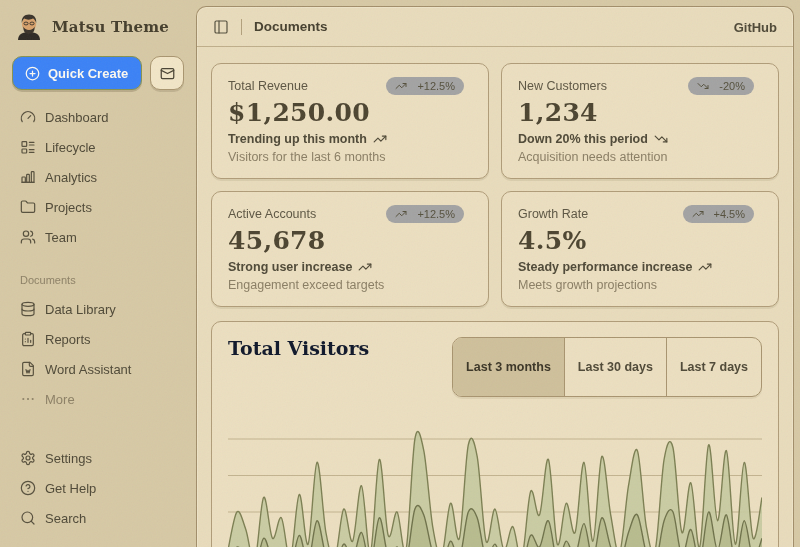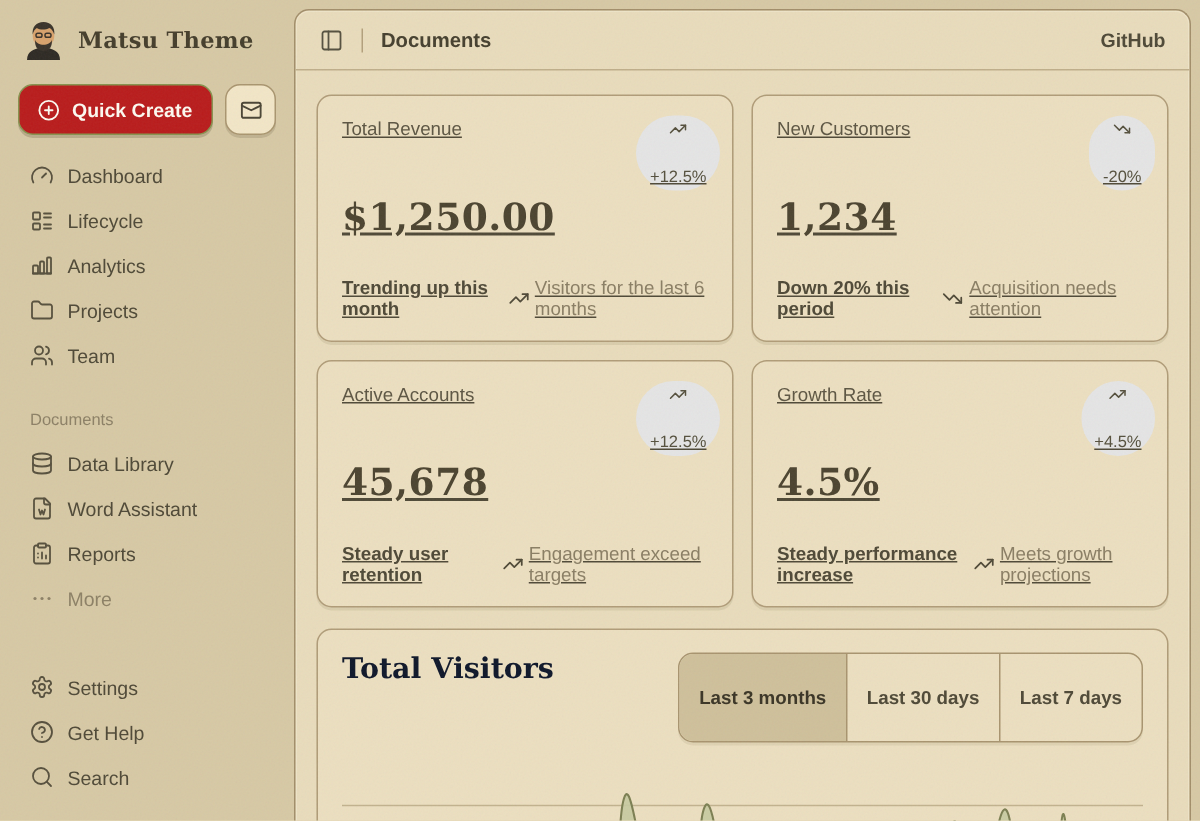--- a/index.html
+++ b/index.html
@@ -21,21 +21,21 @@
   }
   .sidebar-header { display:flex; align-items:center; gap:8px; padding:2px 4px 6px 2px; }
   .avatar { width:30px; height:30px; flex:0 0 30px; }
   .app-title {
     font-family:"DejaVu Serif","Liberation Serif",serif;
     font-weight:bold; font-size:15px; color:#453e2c; letter-spacing:.2px;
   }
   .quick-row { display:flex; gap:8px; margin:8px 0 12px 0; }
   .btn-quick {
     flex:1; height:34px; border:1.5px solid #87934f; border-radius:10px;
-    background:#b91c1c; color:#fdfaf1;
+    background:#3b82f6; color:#fdfaf1;
     display:flex; align-items:center; gap:8px; padding:0 12px;
     font-size:13px; font-weight:700; font-family:inherit;
     box-shadow:0 2px 0 rgba(90,80,50,.25); cursor:pointer;
   }
   .btn-mail {
     width:34px; height:34px; border:1.5px solid #a9956f; border-radius:10px;
     background:#f2e6c7; color:#4a4435; display:flex; align-items:center; justify-content:center;
     box-shadow:0 2px 0 rgba(90,80,50,.18); cursor:pointer;
   }
   .nav { display:flex; flex-direction:column; }
@@ -65,37 +65,36 @@
   .topbar-sep { width:1px; height:16px; background:#b3a07c; margin:0 12px; }
   .topbar-title { font-size:13.5px; font-weight:600; color:#46402f; }
   .topbar-right { margin-left:auto; }
   .github-link { font-size:13px; font-weight:600; color:#4f4937; cursor:pointer; background:none; border:none; font-family:inherit; }
 
   .content { padding:16px 14px; display:flex; flex-direction:column; gap:14px; }
 
   .cards-grid { display:grid; grid-template-columns:1fr 1fr; gap:12px; }
   .card {
     background:#ecdfc0; border:1.5px solid #b09c78; border-radius:10px;
-    padding:13px 8px 14px 16px; position:relative;
+    padding:13px 24px 14px 16px; position:relative;
     box-shadow:0 2px 0 rgba(110,95,60,.12);
-    text-decoration:underline;
   }
   .card-top { display:flex; align-items:flex-start; }
   .card-label { font-size:12.5px; color:#5d5643; padding-top:2px; }
   .badge {
-    margin-left:auto; display:flex; align-items:center; gap:20px;
-    background:#e5e5e5; border-radius:999px; padding:3px 9px;
-    font-size:11px; color:#55503d; white-space:nowrap;flex-direction:column;
+    margin-left:auto; display:flex; align-items:center; gap:10px;
+    background:#a3a3a3; border-radius:999px; padding:3px 9px;
+    font-size:11px; color:#55503d; white-space:nowrap;
   }
   .badge .ico { width:12px; height:12px; display:flex; }
   .card-value {
     font-family:"DejaVu Serif","Liberation Serif",serif;
     font-weight:bold; font-size:25px; color:#4c4430; margin-top:3px; letter-spacing:.3px;
   }
-  .card-foot { margin-top:26px; display:flex; flex-direction:row; gap:4px; }
+  .card-foot { margin-top:5px; display:flex; flex-direction:column; gap:4px; }
   .foot-main { font-size:12.5px; font-weight:700; color:#4f4937; display:flex; align-items:center; gap:6px; }
   .foot-main .ico { width:14px; height:14px; display:flex; }
   .foot-sub { font-size:12.5px; color:#8a7e64; }
 
   
   .chart-card {
     background:#ecdfc0; border:1.5px solid #b09c78; border-radius:10px;
     padding:15px 16px; height:280px;
     box-shadow:0 2px 0 rgba(110,95,60,.12);
   }
@@ -219,36 +218,36 @@
               <ellipse cx="12" cy="5" rx="9" ry="3"></ellipse>
               <path d="M3 5v14a9 3 0 0 0 18 0V5"></path>
               <path d="M3 12a9 3 0 0 0 18 0"></path>
             </svg>
         </span>
         <span>Data Library</span>
       </div>
       <div class="nav-item">
         <span class="ico">
           <svg viewBox="0 0 24 24" fill="none" stroke="currentColor" stroke-width="1.8" stroke-linecap="round" stroke-linejoin="round">
+              <rect x="8" y="2" width="8" height="4" rx="1"></rect>
+              <path d="M16 4h2a2 2 0 0 1 2 2v14a2 2 0 0 1-2 2H6a2 2 0 0 1-2-2V6a2 2 0 0 1 2-2h2"></path>
+              <path d="M8 12h.01M8 16h.01M12 11v6M16 14v3"></path>
+            </svg>
+        </span>
+        <span>Reports</span>
+      </div>
+      <div class="nav-item">
+        <span class="ico">
+          <svg viewBox="0 0 24 24" fill="none" stroke="currentColor" stroke-width="1.8" stroke-linecap="round" stroke-linejoin="round">
               <path d="M15 2H6a2 2 0 0 0-2 2v16a2 2 0 0 0 2 2h12a2 2 0 0 0 2-2V7Z"></path>
               <path d="M14 2v4a2 2 0 0 0 2 2h4"></path>
               <path d="m9 13 1.5 5L12 14l1.5 4L15 13"></path>
             </svg>
         </span>
         <span>Word Assistant</span>
-      </div>
-      <div class="nav-item">
-        <span class="ico">
-          <svg viewBox="0 0 24 24" fill="none" stroke="currentColor" stroke-width="1.8" stroke-linecap="round" stroke-linejoin="round">
-              <rect x="8" y="2" width="8" height="4" rx="1"></rect>
-              <path d="M16 4h2a2 2 0 0 1 2 2v14a2 2 0 0 1-2 2H6a2 2 0 0 1-2-2V6a2 2 0 0 1 2-2h2"></path>
-              <path d="M8 12h.01M8 16h.01M12 11v6M16 14v3"></path>
-            </svg>
-        </span>
-        <span>Reports</span>
       </div>
       <div class="nav-item muted">
         <span class="ico">
           <svg viewBox="0 0 24 24" fill="currentColor">
               <circle cx="5" cy="12" r="1.6"></circle>
               <circle cx="12" cy="12" r="1.6"></circle>
               <circle cx="19" cy="12" r="1.6"></circle>
             </svg>
         </span>
         <span>More</span>
@@ -370,21 +369,21 @@
                     <polyline points="22 7 13.5 15.5 8.5 10.5 2 17"></polyline>
                     <polyline points="16 7 22 7 22 13"></polyline>
                   </svg>
               </span>
               <span>+12.5%</span>
             </span>
           </div>
           <div class="card-value">45,678</div>
           <div class="card-foot">
             <div class="foot-main">
-              <span>Steady user retention</span>
+              <span>Strong user increase</span>
               <span class="ico">
                 <svg viewBox="0 0 24 24" fill="none" stroke="currentColor" stroke-width="2" stroke-linecap="round" stroke-linejoin="round">
                     <polyline points="22 7 13.5 15.5 8.5 10.5 2 17"></polyline>
                     <polyline points="16 7 22 7 22 13"></polyline>
                   </svg>
               </span>
             </div>
             <div class="foot-sub">Engagement exceed targets</div>
           </div>
         </div>

